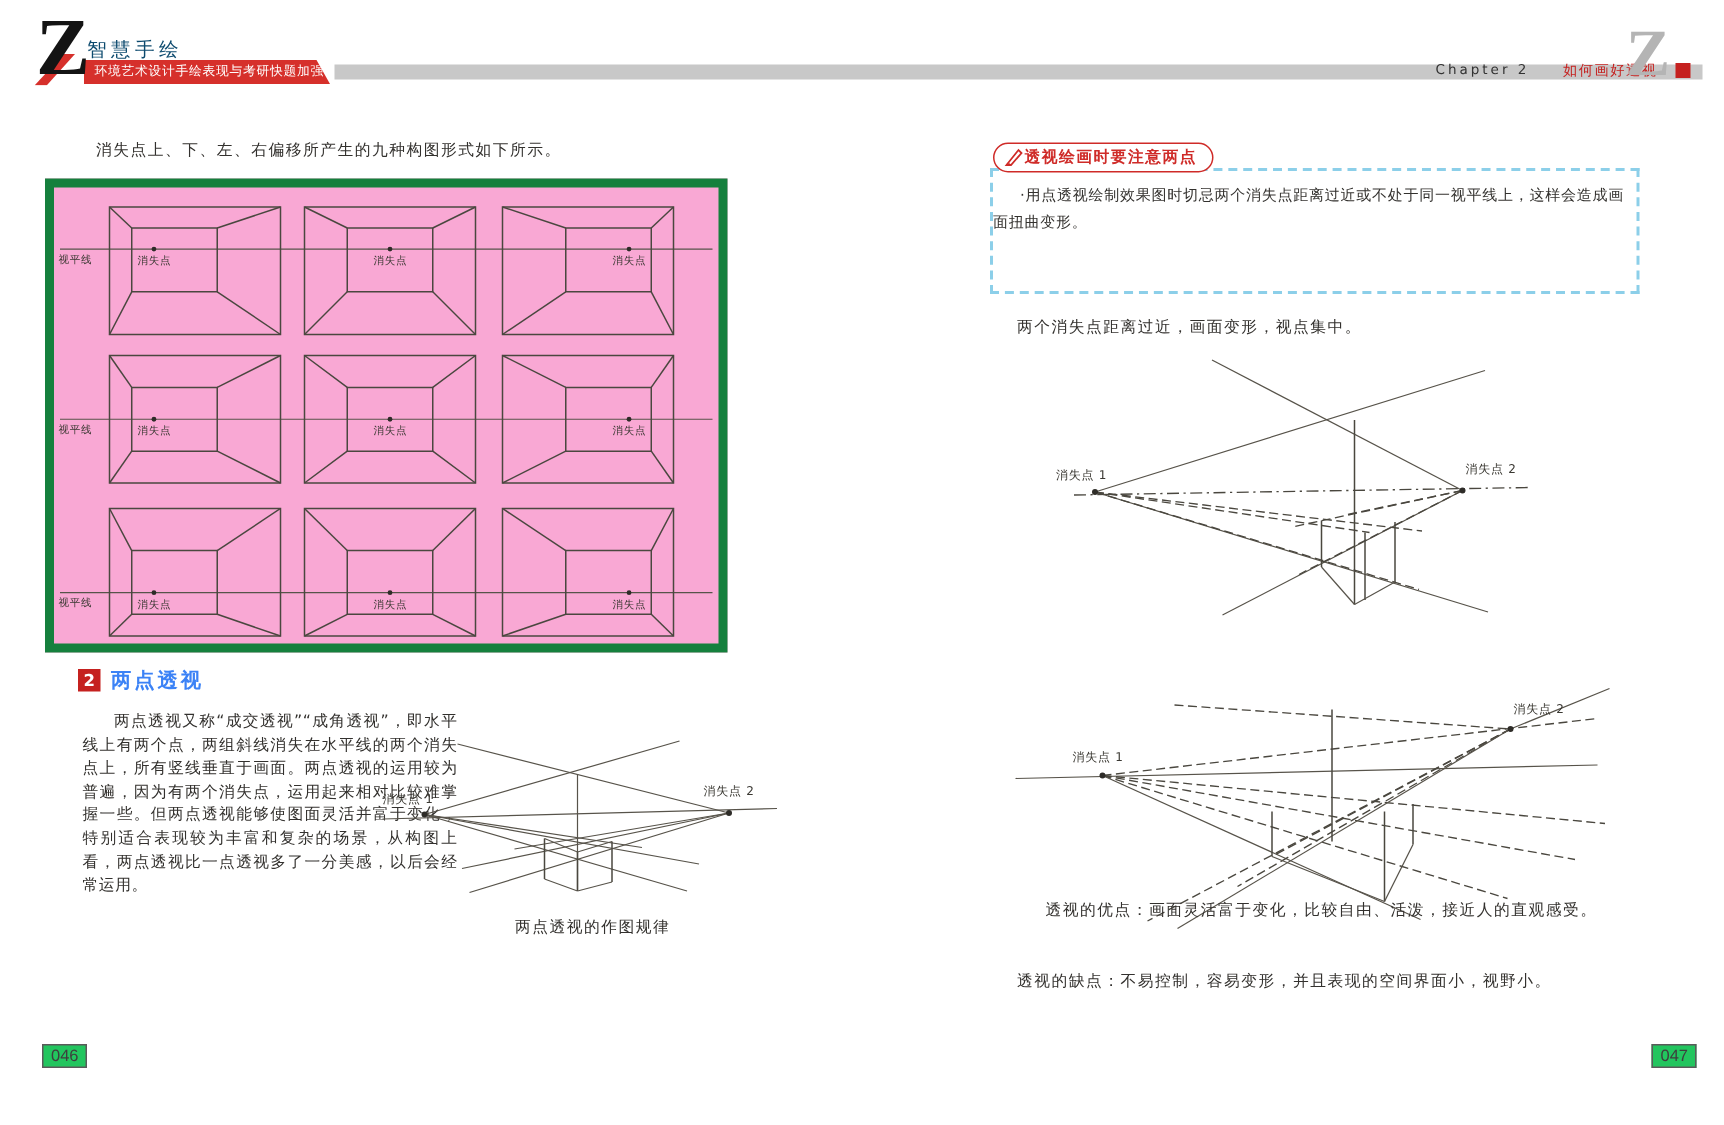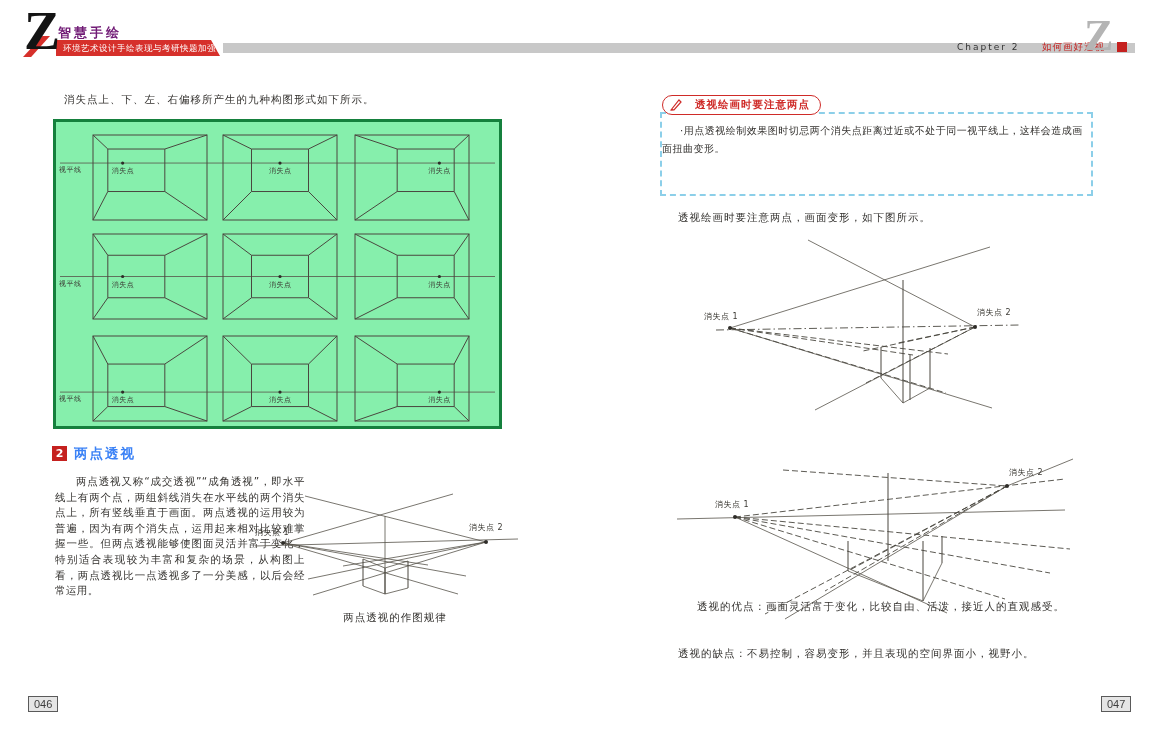--- a/index.html
+++ b/index.html
@@ -5,53 +5,53 @@
   html,body{margin:0;padding:0;background:#ffffff;}
   .page{position:relative;width:1149px;height:750px;background:#fff;overflow:hidden;
         font-family:"DejaVu Sans","Liberation Sans",sans-serif;color:#33312e;}
   .abs{position:absolute;}
 
   
   .logo-z{left:24px;top:4px;font-family:"Liberation Serif","DejaVu Serif",serif;
           font-weight:bold;font-size:54px;line-height:54px;color:#141414;z-index:3;}
   .logo-wedge{left:23px;top:36px;width:27px;height:21px;background:#d6302b;z-index:2;
           clip-path:polygon(0 100%,72% 0,100% 0,30% 100%);}
-  .brand-title{left:58px;top:24px;font-size:13px;font-weight:bold;color:#701a75;letter-spacing:3px;}
+  .brand-title{left:58px;top:24px;font-size:13px;font-weight:normal;color:#0c4a6e;letter-spacing:3px;}
   .band-red{left:56px;top:40px;width:164px;height:16px;background:#d6302b;z-index:1;
             clip-path:polygon(0 0,calc(100% - 9px) 0,100% 100%,0 100%);
             color:#fff;font-size:8.5px;line-height:16px;padding-left:7px;box-sizing:border-box;
             letter-spacing:0.5px;white-space:nowrap;}
   .band-gray{left:223px;top:43px;width:912px;height:10px;background:#c8c8c8;}
   .chapter-en{left:957px;top:42px;font-size:9px;color:#323232;letter-spacing:2px;z-index:2;}
   .chapter-cn{left:1042px;top:41px;font-size:9.5px;font-weight:normal;color:#c5211f;letter-spacing:1px;z-index:2;}
   .band-z{left:1084px;top:14px;font-family:"Liberation Serif","DejaVu Serif",serif;font-weight:bold;
           font-size:44px;line-height:44px;color:#b4b4b4;z-index:2;}
   .band-sq{left:1117px;top:42px;width:10px;height:10px;background:#c5211f;z-index:3;}
 
   
   .intro{left:64px;top:93px;font-size:10.5px;letter-spacing:1px;}
-  .grid-box{left:53px;top:119px;width:443px;height:304px;border:3px solid #15803d;background:#86efac;}
+  .grid-box{left:30px;top:119px;width:443px;height:304px;border:6px solid #15803d;background:#f9a8d4;}
   .sec-badge{left:52px;top:446px;width:15px;height:15px;background:#c5211f;color:#fff;
              font-size:11px;font-weight:bold;text-align:center;line-height:15px;}
   .sec-title{left:74px;top:445px;font-size:13.5px;font-weight:bold;color:#3b82f6;letter-spacing:2px;}
   .sec-body{left:55px;top:474px;width:250px;font-size:10.5px;line-height:15.6px;
             text-align:justify;text-indent:2em;letter-spacing:0.4px;}
   .diagL{left:253px;top:476px;}
   .capL{left:295px;top:611px;width:200px;text-align:center;font-size:10.5px;letter-spacing:1px;}
   .pn{border:1px solid #5a5a5a;font-family:"Liberation Sans",sans-serif;
-      font-size:11px;color:#3e3e3e;padding:1px 5px;background:#e5e5e5;}
+      font-size:11px;color:#3e3e3e;padding:1px 5px;background:#22c55e;}
   .pn-l{left:28px;top:696px;}
   .pn-r{left:1101px;top:696px;}
 
   
   .note-box{left:660px;top:112px;width:433px;height:84px;border:2px dashed #8ccfe9;
             background:#fff;box-sizing:border-box;}
   .note-cap{left:662px;top:95px;height:18px;border:1.5px solid #cf2b28;border-radius:10px;
             background:#fff;display:flex;align-items:center;padding:0 10px 0 6px;z-index:2;}
-  .note-cap-text{color:#cf2b28;font-size:10.5px;font-weight:bold;letter-spacing:1px;margin-left:12px;}
+  .note-cap-text{color:#cf2b28;font-size:10.5px;font-weight:bold;letter-spacing:1px;margin-left:0;}
   .note-body{left:662px;top:122px;width:428px;font-size:10px;line-height:18px;letter-spacing:0.5px;}
   .note-body p{margin:0;text-indent:1.8em;}
   .rcap1{left:678px;top:211px;font-size:10.5px;letter-spacing:1px;}
   .rcap2{left:678px;top:428px;font-size:10.5px;letter-spacing:1px;}
   .diagR1{left:698px;top:233px;}
   .diagR2{left:665px;top:451px;}
   .pros{left:678px;top:600px;font-size:10.5px;letter-spacing:1px;margin-left:19px;}
   .cons{left:678px;top:647px;font-size:10.5px;letter-spacing:1px;}
 
   
@@ -202,21 +202,21 @@
     <svg width="14" height="14" viewBox="0 0 14 14">
       <path d="M2 12 L10 2 L12 4 L5 12 Z" fill="none" stroke="#cf2b28" stroke-width="1.2"></path>
       <path d="M2 12 L4.5 11.5" stroke="#cf2b28" stroke-width="1.2"></path>
     </svg>
     <span class="note-cap-text">透视绘画时要注意两点</span>
   </div>
   <div class="abs note-body">
     <p>·用点透视绘制效果图时切忌两个消失点距离过近或不处于同一视平线上，这样会造成画面扭曲变形。</p>
   </div>
 
-  <div class="abs rcap1">透视绘画时要注意两点，画面变形，如下图所示。</div>
+  <div class="abs rcap1">两个消失点距离过近，画面变形，视点集中。</div>
 
   <svg class="abs diagR1" width="345" height="190">
     <line class="dashdot" x1="18" y1="97" x2="322" y2="92"></line>
     <line class="thin" x1="32" y1="95" x2="292" y2="14"></line>
     <line class="thin" x1="277" y1="94" x2="110" y2="7"></line>
     <line class="thin" x1="32" y1="95" x2="294" y2="175"></line>
     <line class="thin" x1="277" y1="94" x2="117" y2="177"></line>
     <line class="ln" x1="205" y1="47" x2="205" y2="170"></line>
 
     <line class="dash" x1="32" y1="95" x2="250" y2="121"></line>

